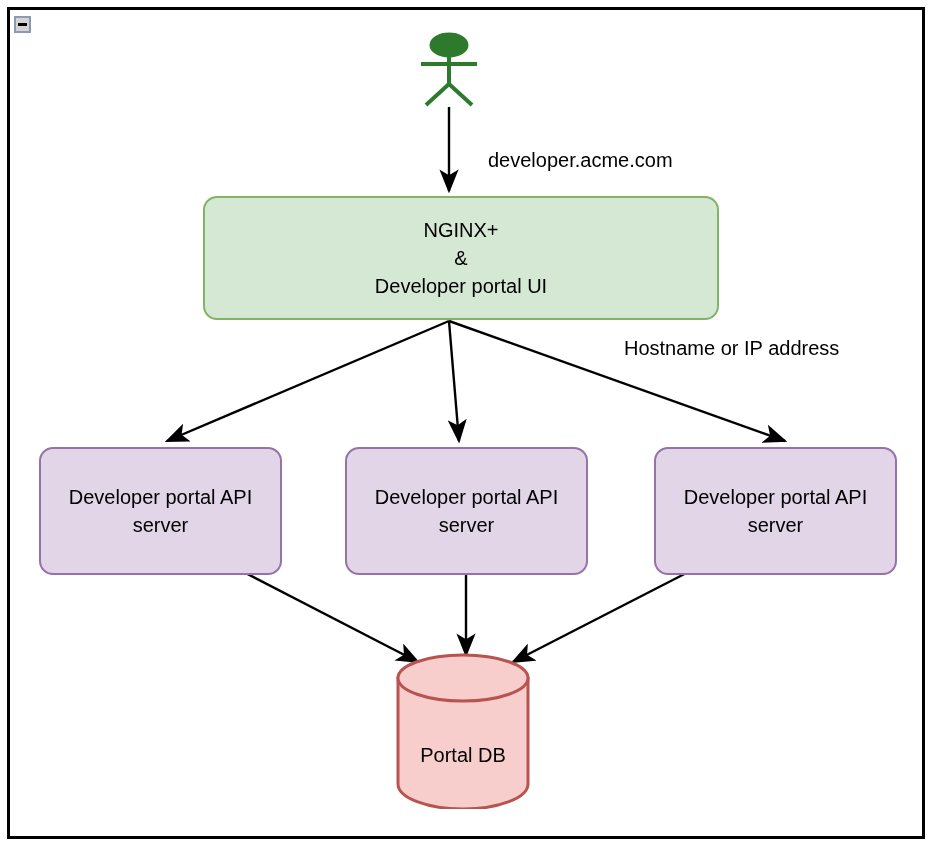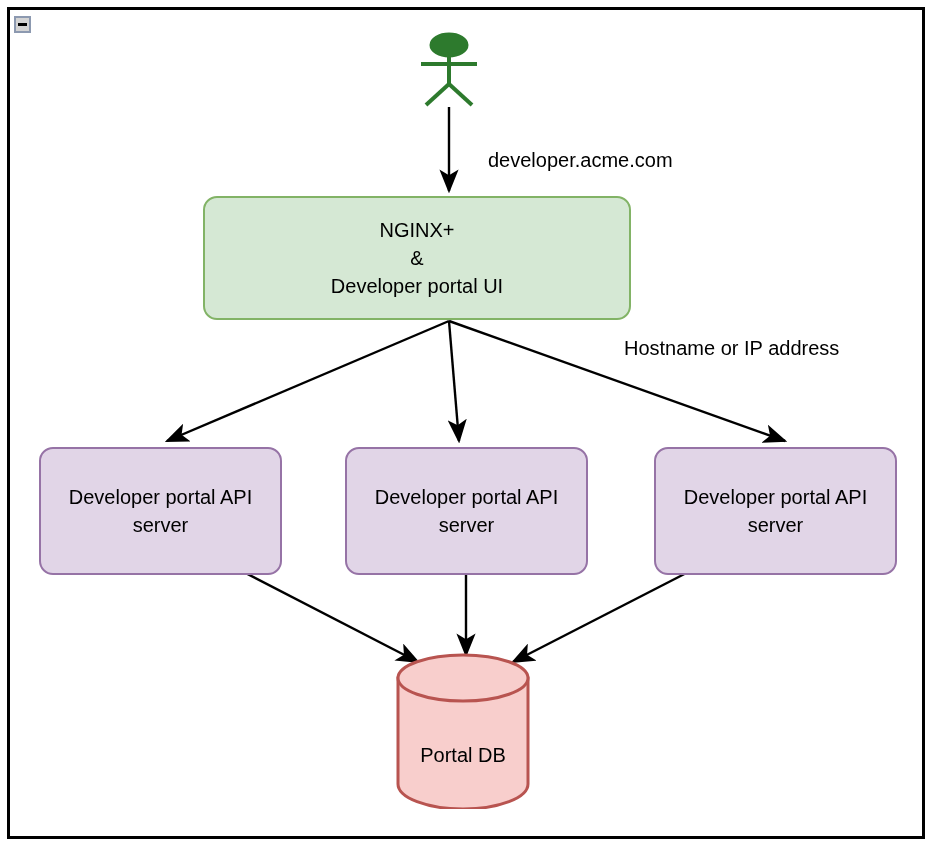--- a/index.html
+++ b/index.html
@@ -74,21 +74,21 @@
   }
   .node-text {
     font-size: 20px;
     line-height: 28px;
     color: #000000;
     white-space: pre-line;
   }
   #node-nginx {
     left: 203px;
     top: 196px;
-    width: 428px;
+    width: 516px;
     height: 124px;
     background: #d5e8d4;
     border-color: #82b366;
   }
   .node-api {
     top: 447px;
     width: 243px;
     height: 128px;
     background: #e1d5e7;
     border-color: #9673a6;

